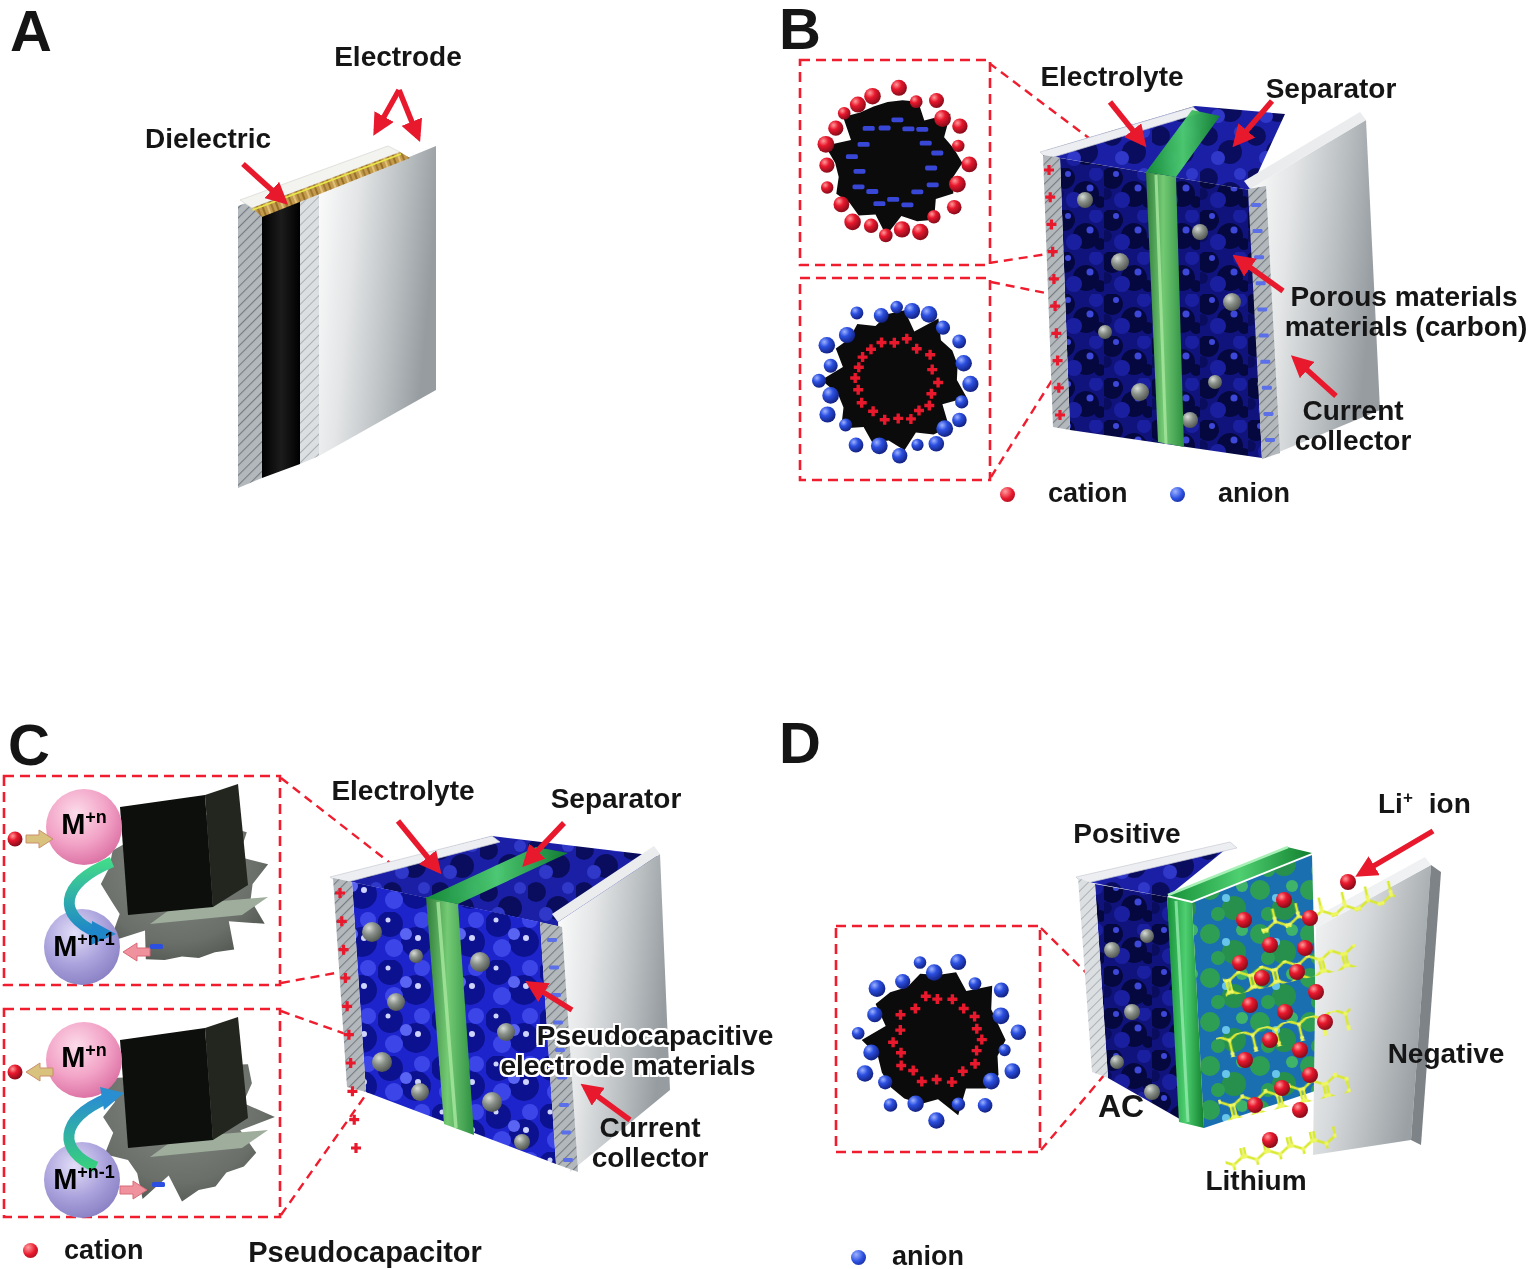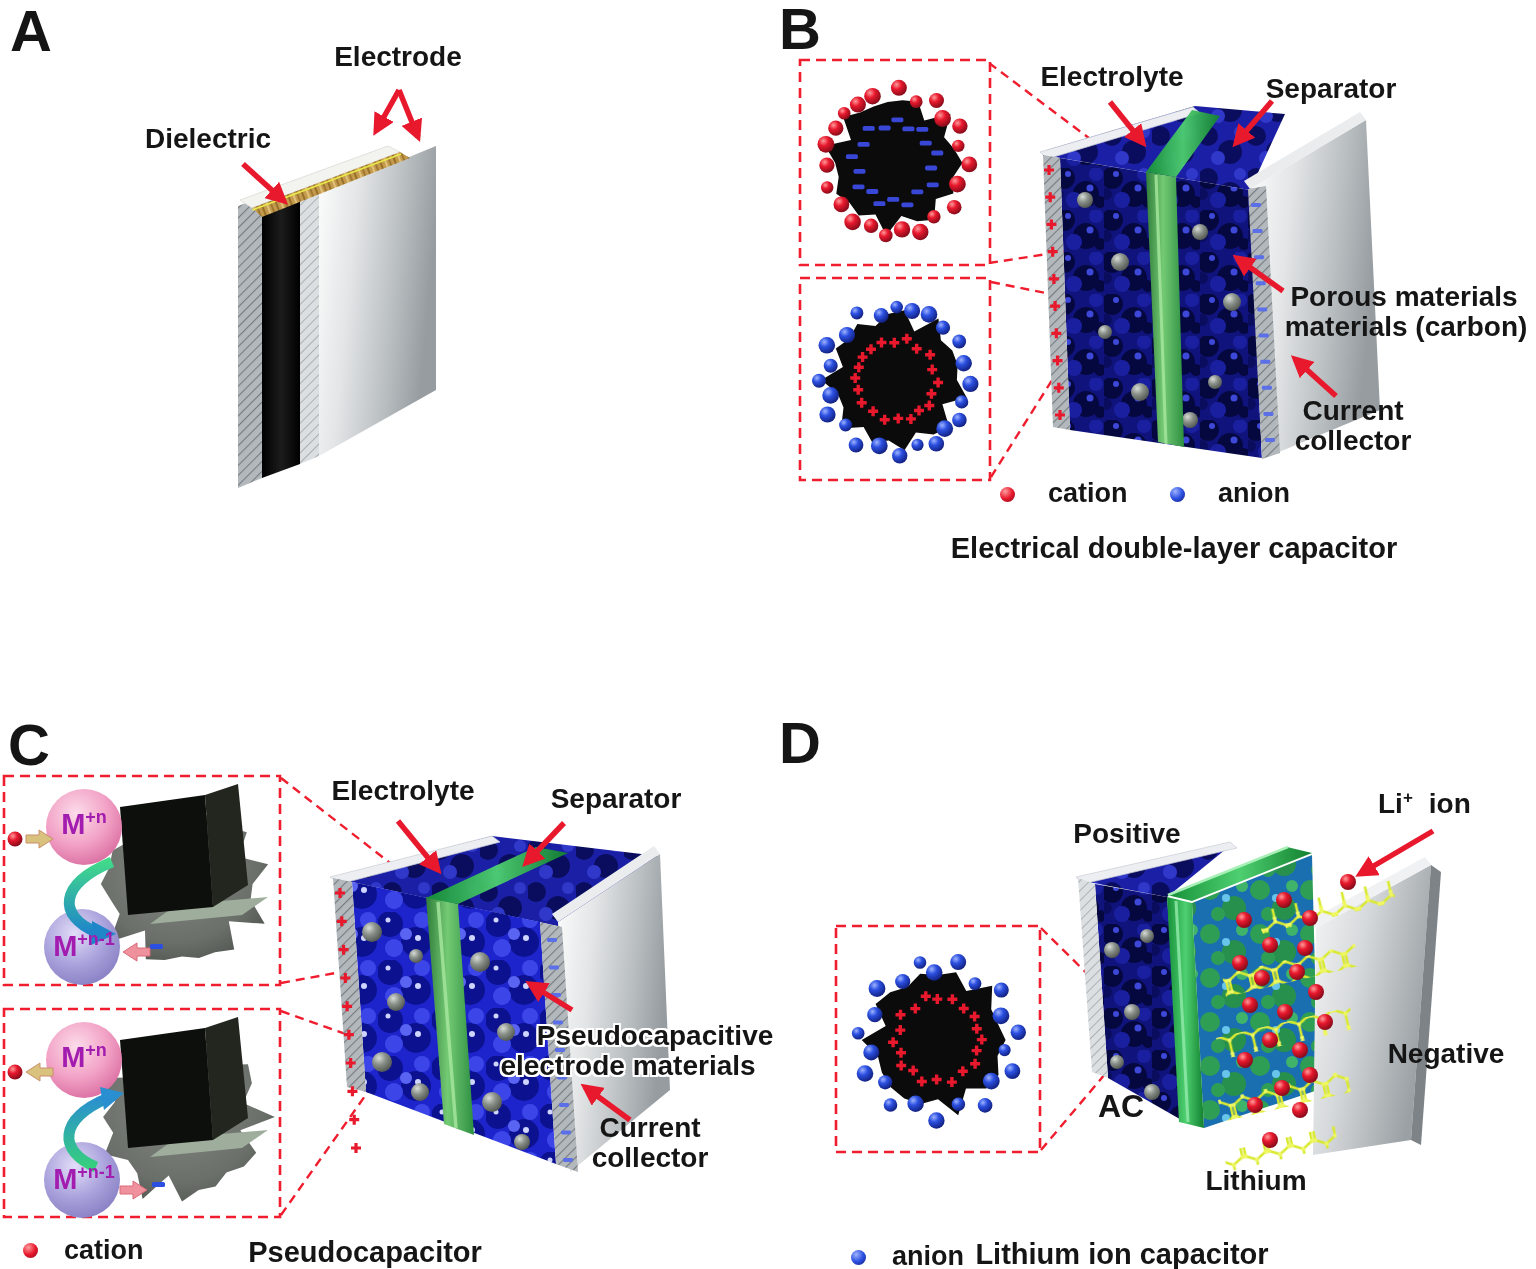--- a/index.html
+++ b/index.html
@@ -4,21 +4,21 @@
 <style>
   html,body{margin:0;padding:0;background:#ffffff;}
   .stage{position:relative;width:1536px;height:1269px;background:#fff;overflow:hidden;
          font-family:"Liberation Sans","DejaVu Sans",sans-serif;}
   .stage svg{position:absolute;left:0;top:0;}
   .lbl{position:absolute;font-weight:700;font-size:28px;color:#151515;white-space:nowrap;line-height:1.07;}
   .c{transform:translateX(-50%);text-align:center;}
   .pletter{font-size:58px;line-height:1;}
   .caption{font-size:29px;}
   .outl{text-shadow:2px 0 #fff,-2px 0 #fff,0 2px #fff,0 -2px #fff,2px 2px #fff,-2px -2px #fff,2px -2px #fff,-2px 2px #fff;}
-  .ion{position:absolute;font-weight:700;font-size:29px;color:#a21caf;transform:translate(-50%,-50%);white-space:nowrap;}
+  .ion{position:absolute;font-weight:700;font-size:29px;color:#000000;transform:translate(-50%,-50%);white-space:nowrap;}
   .ion sup{font-size:18px;vertical-align:super;}
   .li sup{font-size:17px;}
   .li .rest{margin-left:16px;text-align:right;}
   .dot{position:absolute;width:15px;height:15px;border-radius:50%;}
   .dot-cation{background:radial-gradient(circle at 35% 30%,#ff9d9d,#e8182d 50%,#860e1b 100%);}
   .dot-anion{background:radial-gradient(circle at 35% 30%,#9db2ff,#2b4fe0 50%,#101d7a 100%);}
   .fs32{font-size:32px;}
 </style>
 </head>
 <body>
@@ -534,21 +534,20 @@
   <div class="lbl c" style="left:1112px;top:62px">Electrolyte</div>
   <div class="lbl c" style="left:1331px;top:74px">Separator</div>
   <div class="lbl c" style="left:1404px;top:282px">Porous materials</div>
   <div class="lbl c" style="left:1406px;top:312px">materials (carbon)</div>
   <div class="lbl c" style="left:1353px;top:396px">Current</div>
   <div class="lbl c" style="left:1353px;top:426px">collector</div>
   <span class="dot dot-cation" style="left:1000px;top:487px"></span>
   <div class="lbl" style="left:1048px;top:479px;font-size:27px">cation</div>
   <span class="dot dot-anion" style="left:1170px;top:487px"></span>
   <div class="lbl" style="left:1218px;top:479px;font-size:27px">anion</div>
-  <div class="lbl c caption" style="left:1174px;top:533px">Electrical double-layer capacitor</div>
 
   <div class="lbl pletter" style="left:8px;top:716px">C</div>
   <div class="lbl c" style="left:403px;top:776px">Electrolyte</div>
   <div class="lbl c" style="left:616px;top:784px">Separator</div>
   <div class="lbl c outl" style="left:655px;top:1021px">Pseudocapacitive</div>
   <div class="lbl c outl" style="left:628px;top:1051px">electrode materials</div>
   <div class="lbl c" style="left:650px;top:1113px">Current</div>
   <div class="lbl c" style="left:650px;top:1143px">collector</div>
   <div class="ion" style="left:84px;top:824px"><span>M</span><sup>+n</sup></div>
   <div class="ion" style="left:84px;top:946px"><span>M</span><sup>+n-1</sup></div>
@@ -559,14 +558,13 @@
   <div class="lbl c caption" style="left:365px;top:1237px">Pseudocapacitor</div>
 
   <div class="lbl pletter" style="left:779px;top:714px">D</div>
   <div class="lbl c" style="left:1127px;top:819px">Positive</div>
   <div class="lbl li" style="left:1378px;top:789px"><span>Li</span><sup>+</sup><span class="rest">ion</span></div>
   <div class="lbl fs32" style="left:1098px;top:1089px">AC</div>
   <div class="lbl c" style="left:1446px;top:1039px">Negative</div>
   <div class="lbl c" style="left:1256px;top:1166px">Lithium</div>
   <span class="dot dot-anion" style="left:851px;top:1250px"></span>
   <div class="lbl" style="left:892px;top:1242px;font-size:27px">anion</div>
-  <div class="lbl c caption" style="left:1122px;top:1239px">Lithium ion capacitor</div>
 </div>
 
 </body></html>

